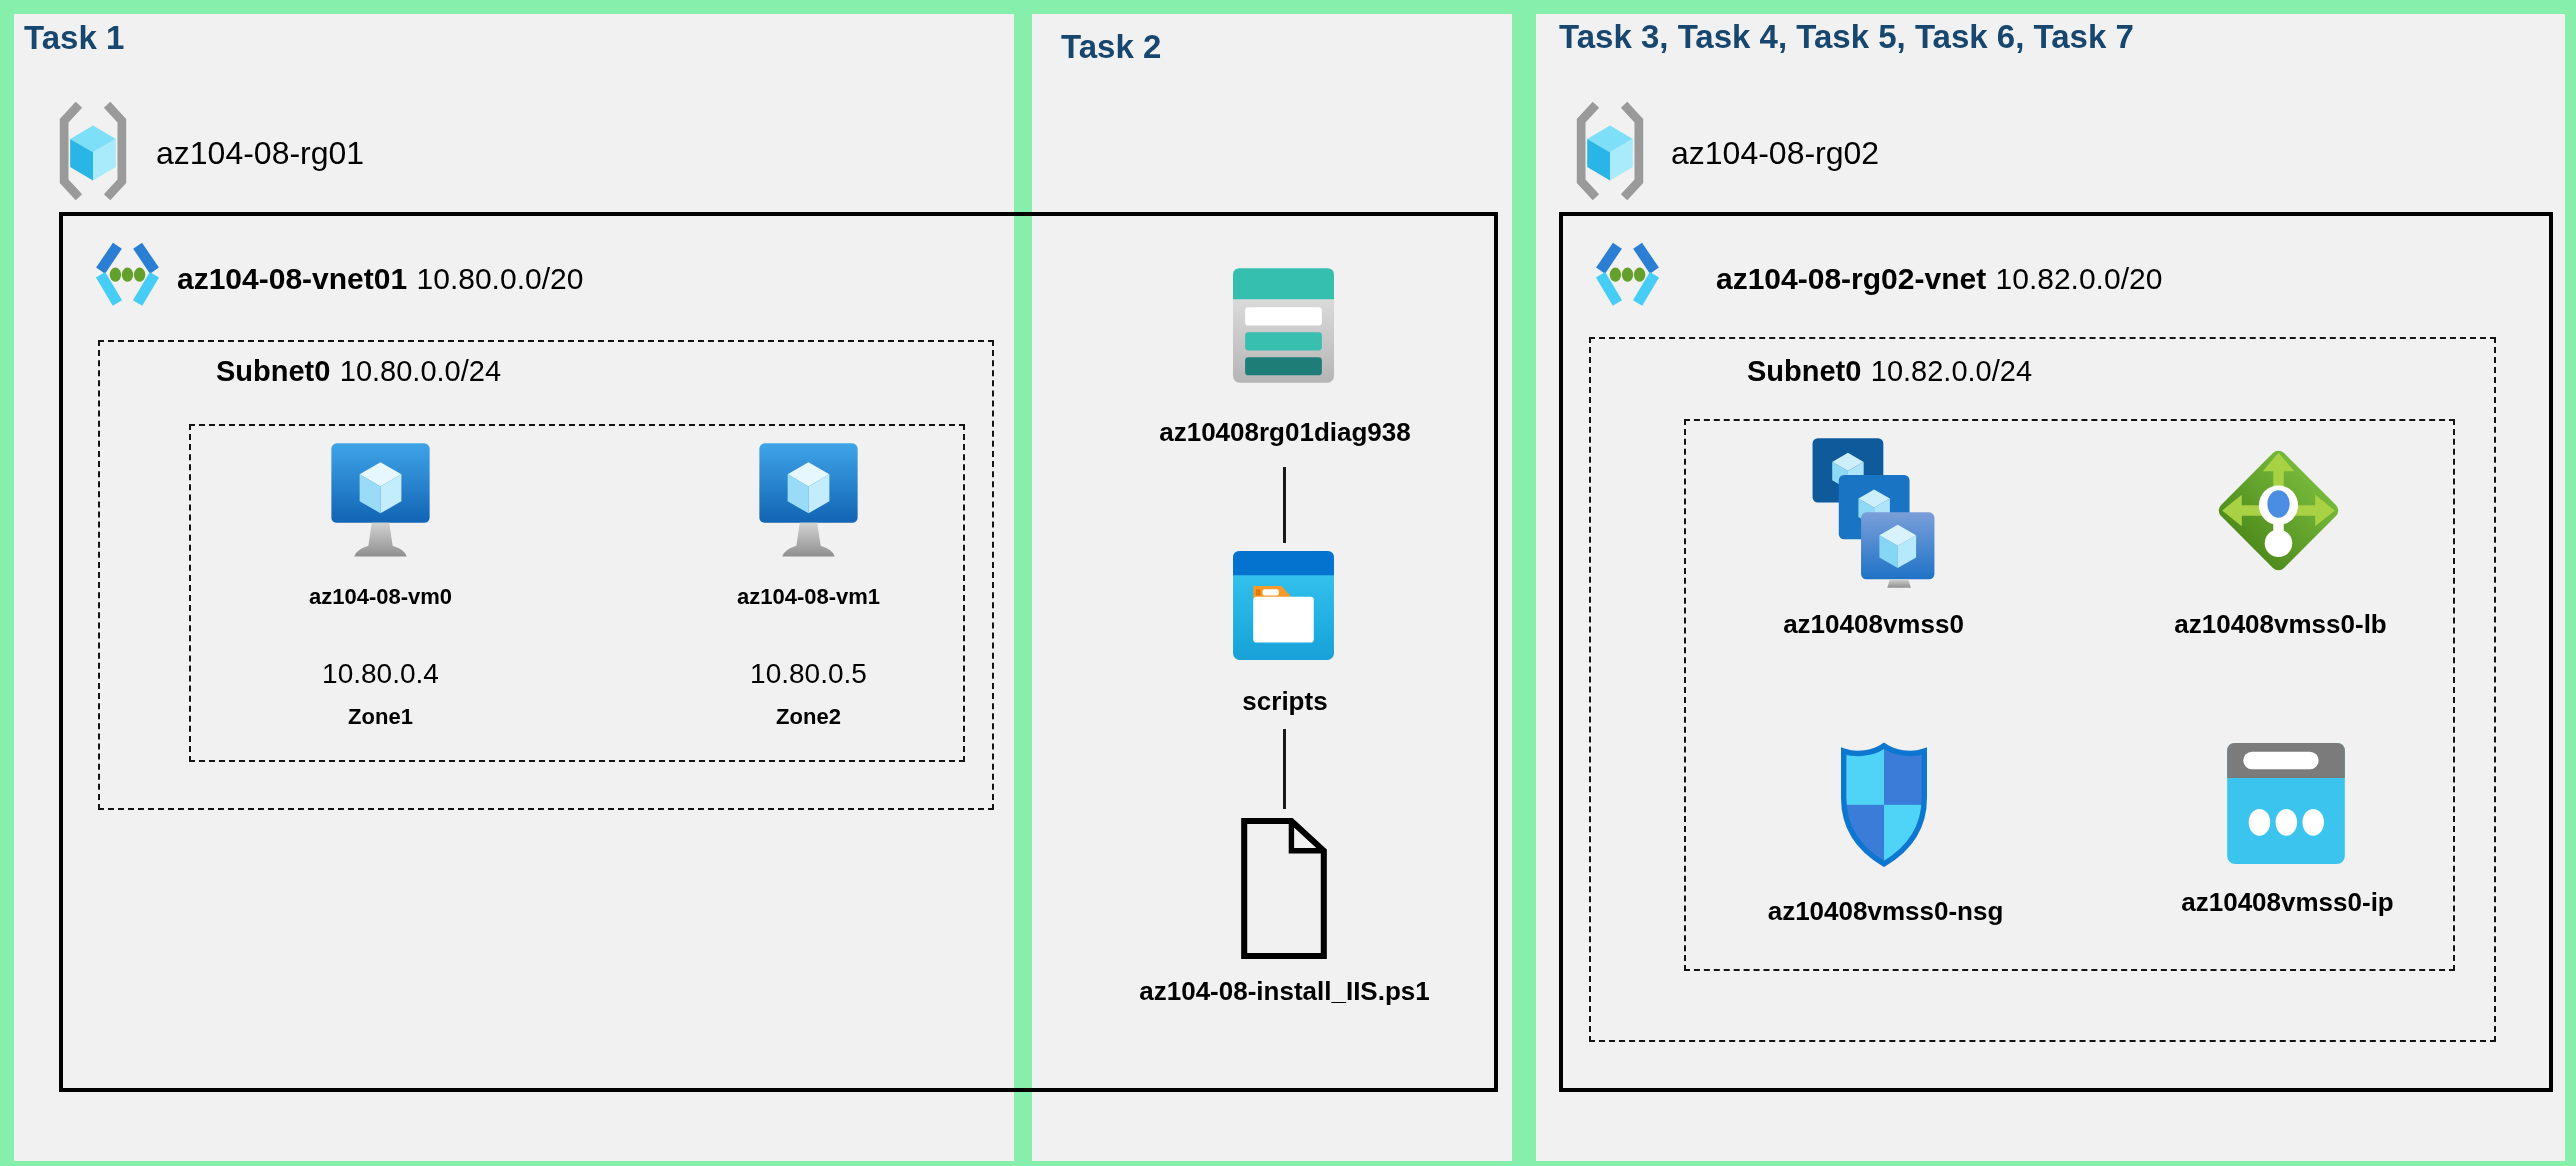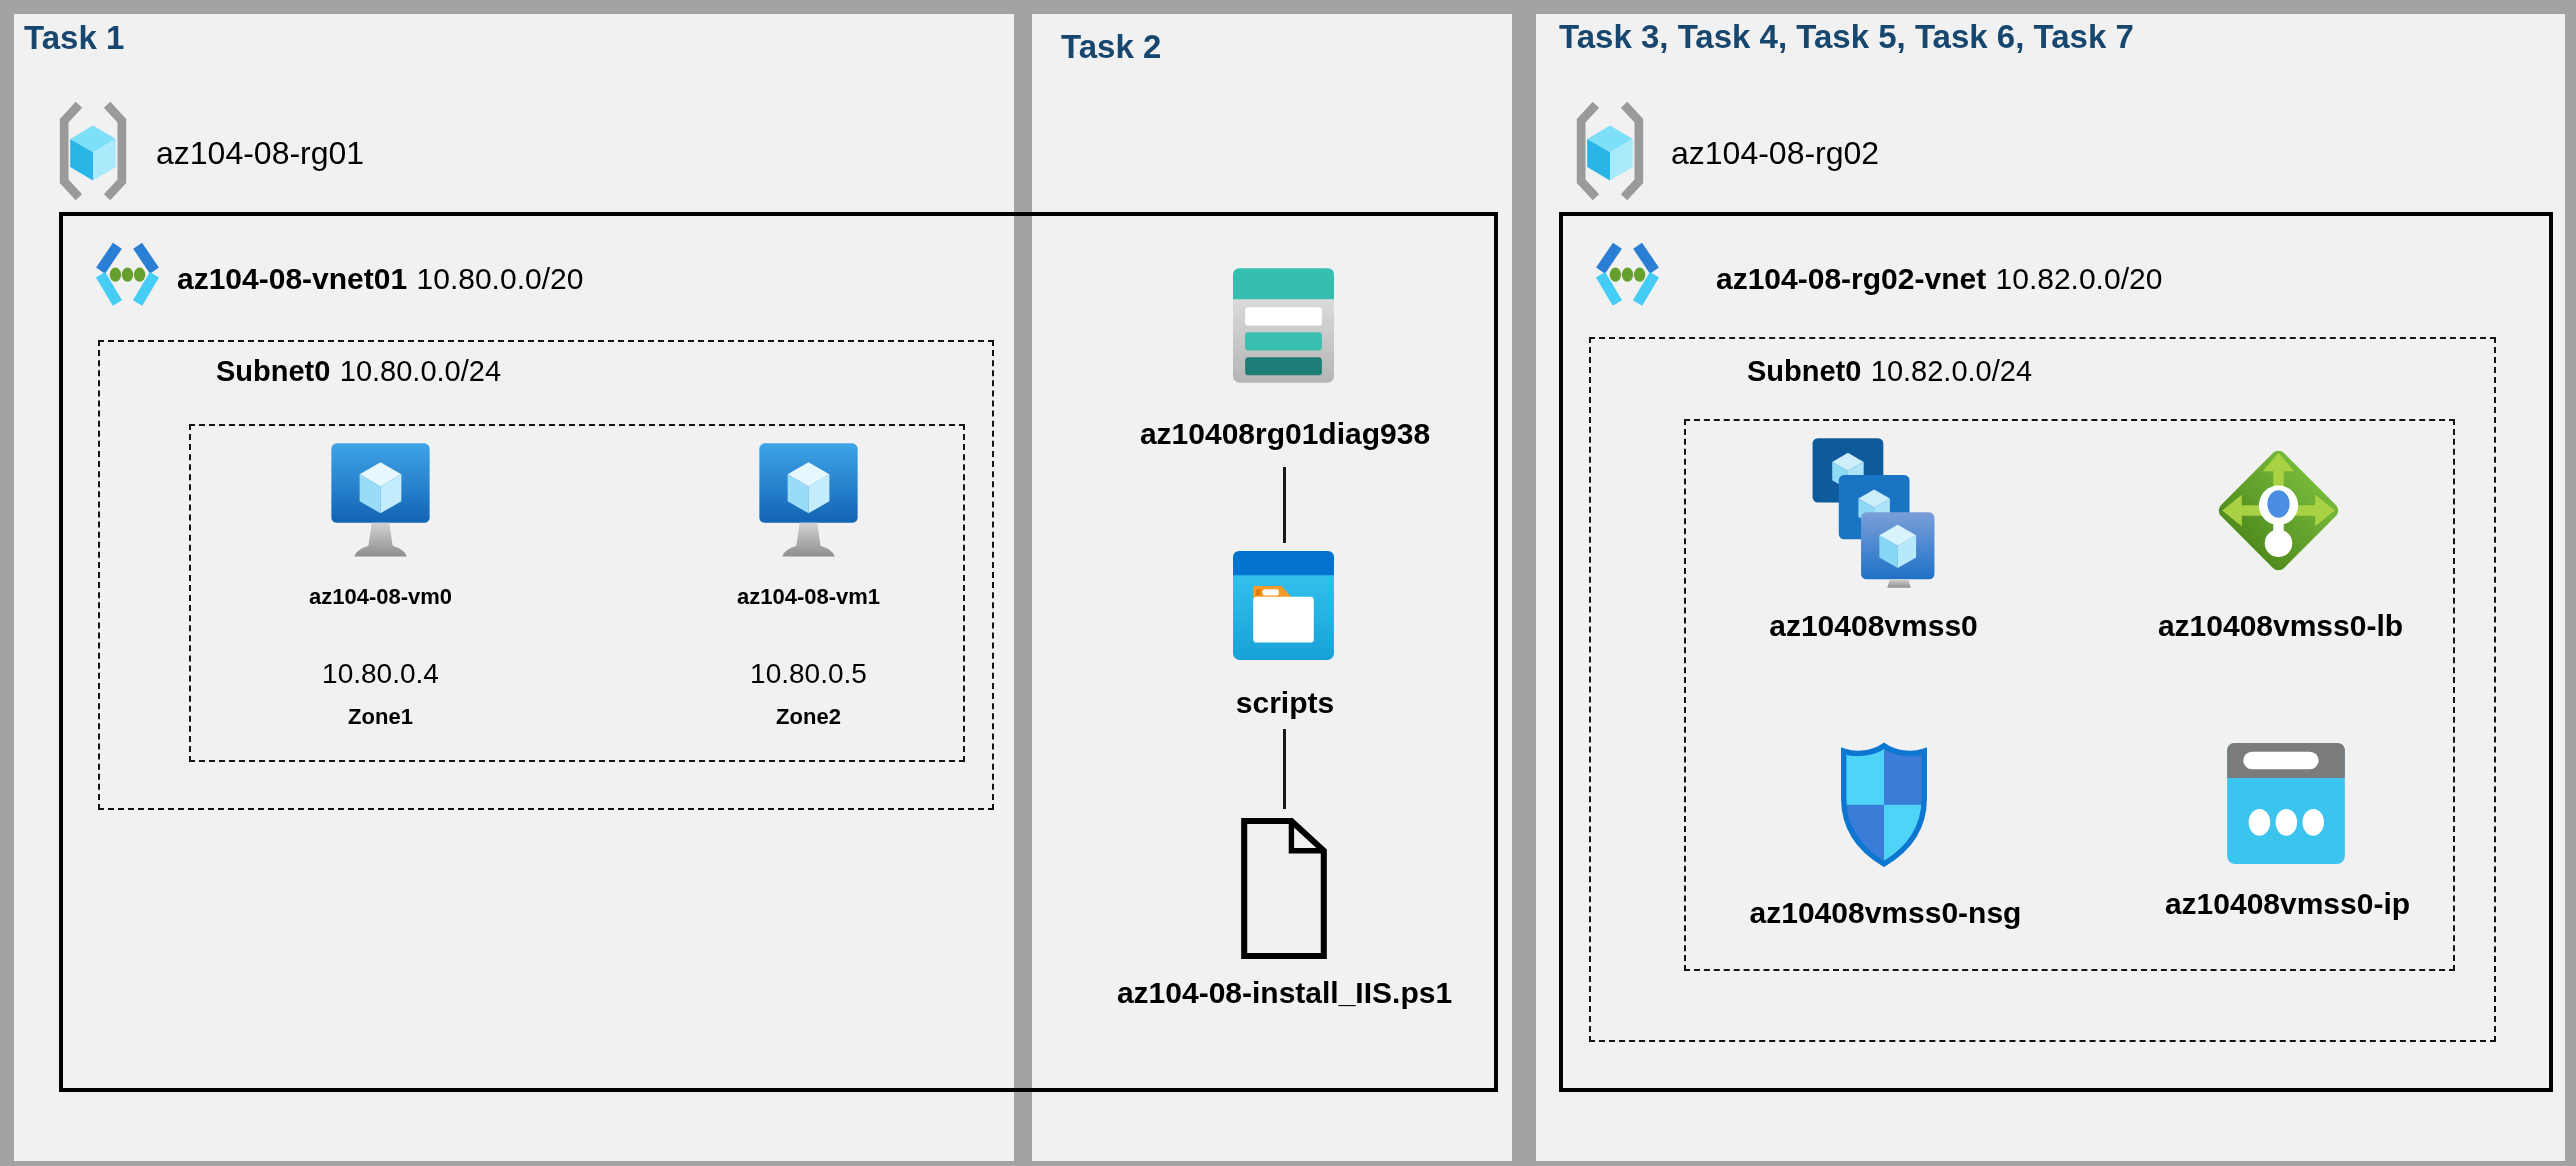--- a/index.html
+++ b/index.html
@@ -1,26 +1,26 @@
 <!DOCTYPE html>
 <html style="font-size:10.8px"><head>
 <meta charset="utf-8">
 <style>
   html,body{margin:0;padding:0;background:#ffffff;}
-  .canvas{position:relative;width:2576px;height:1166px;background:#a3a3a3;
+  .canvas{position:relative;width:2576px;height:1166px;background:#86efac;
           font-family:"Liberation Sans",sans-serif;color:#000;overflow:hidden;}
   .panel{position:absolute;top:13.5px;height:1147px;background:#f1f1f1;}
   .hdr{position:absolute;font-size:33px;font-weight:700;color:#17466e;white-space:nowrap;}
   .solidbox{position:absolute;border:4px solid #000;}
   .dashbox{position:absolute;border:2.7px dashed #141414;}
   .rowlabel{position:absolute;font-size:32px;font-weight:400;white-space:nowrap;}
   .vnetlabel{position:absolute;font-size:30px;font-weight:700;white-space:nowrap;}
   .subnetlabel{position:absolute;font-size:29px;font-weight:700;white-space:nowrap;}
   .cidr{font-weight:400;margin-left:9.4px;}
-  .cap{position:absolute;font-size:30px;font-weight:700;text-align:center;white-space:nowrap;}
+  .cap{position:absolute;font-size:26px;font-weight:700;text-align:center;white-space:nowrap;}
   .capsm{position:absolute;font-size:22px;font-weight:700;text-align:center;white-space:nowrap;}
   .capreg{position:absolute;font-size:28px;font-weight:400;text-align:center;white-space:nowrap;margin-top:38px;}
   .icon{position:absolute;}
   .connector{position:absolute;width:2.7px;background:#1a1a1a;}
 </style>
 </head>
 <body>
 
 <svg width="0" height="0" style="position:absolute">
   <defs>

